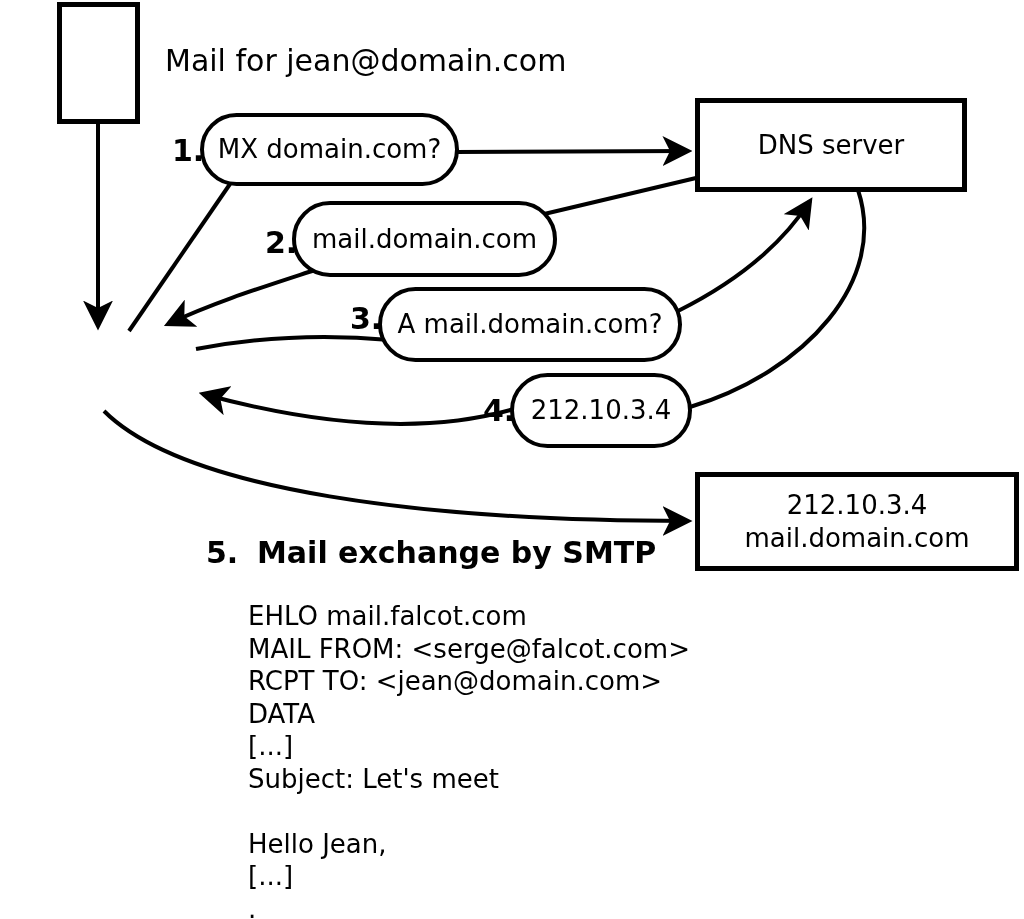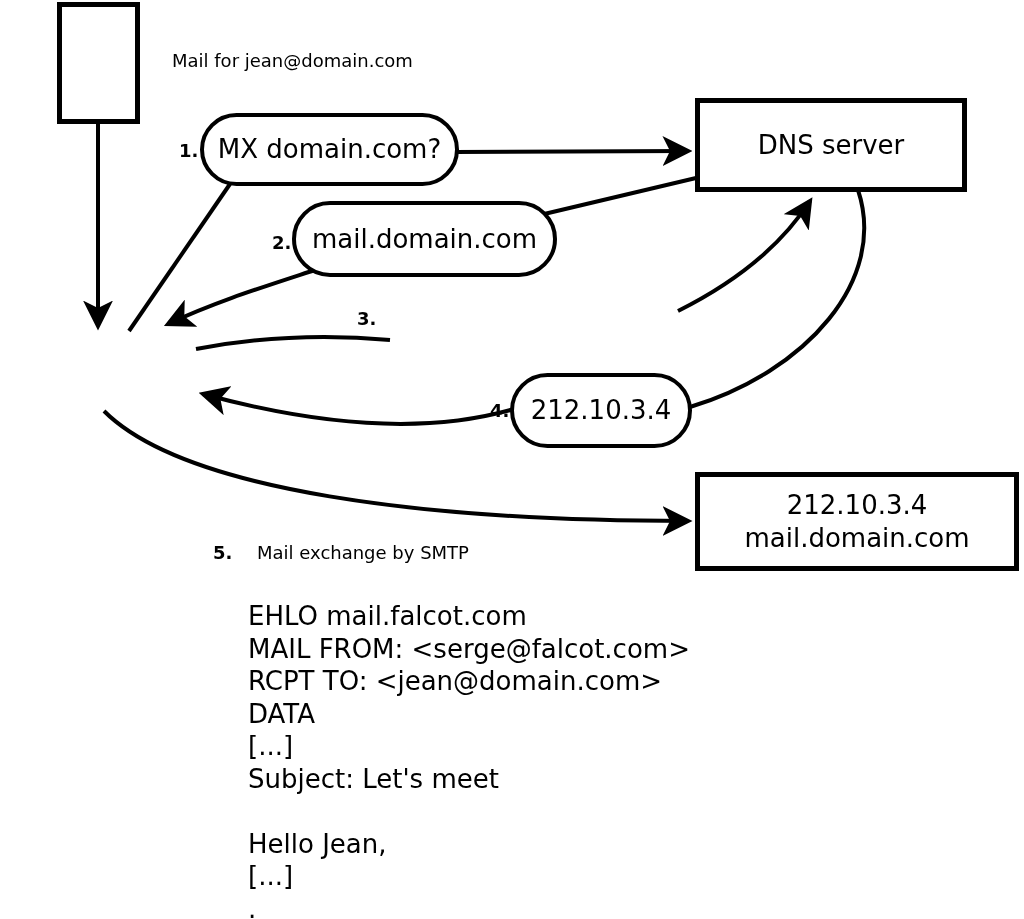--- a/index.html
+++ b/index.html
@@ -36,24 +36,23 @@
     text-align: center;
     font-size: 26px;
     line-height: 33px;
   }
   .rect  { border: 5px solid var(--stroke); }
   .pill  { border: 4px solid var(--stroke); border-radius: 45px; }
   .mailserver { flex-direction: column; }
   .txt {
     position: absolute;
     z-index: 3;
-    font-size: 18px;
+    font-size: 30px;
     line-height: 26px;
     white-space: nowrap;
-    margin-left: 7px;
   }
   .num { font-weight: bold; }
   .smtp {
     position: absolute;
     z-index: 3;
     left: 248px; top: 600px;
     font-size: 26px;
     line-height: 32.5px;
     white-space: pre;
   }
@@ -64,21 +63,21 @@
   .mailserver { left: 695px; top: 472px; width: 324px; height: 99px; }
   .pill1 { left: 200px; top: 113px; width: 259px; height: 73px; }
   .pill2 { left: 292px; top: 201px; width: 265px; height: 76px; }
   .pill3 { left: 378px; top: 287px; width: 304px; height: 75px; }
   .pill4 { left: 510px; top: 373px; width: 182px; height: 75px; }
   .n1 { left: 172px; top: 138px; }
   .n2 { left: 265px; top: 230px; }
   .n3 { left: 350px; top: 306px; }
   .n4 { left: 483px; top: 398px; }
   .n5 { left: 206px; top: 540px; }
-  .step5-label { left: 250px; top: 540px; }
+  .step5-label { left: 257px; top: 540px; font-weight: bold; }
   .title-label { left: 165px; top: 48px; }
 </style>
 </head>
 <body>
 
 <div class="stage">
 
   <svg class="connectors" viewBox="0 0 1024 919" xmlns="http://www.w3.org/2000/svg">
     <defs>
       <marker id="ah" viewBox="0 0 10 10" refX="8.5" refY="5" markerWidth="7.5" markerHeight="7.5" orient="auto">
@@ -105,20 +104,23 @@
   <div class="shape pill pill1">
     <span>MX domain.com?</span>
   </div>
 
   <div class="txt num n2">2.</div>
   <div class="shape pill pill2">
     <span>mail.domain.com</span>
   </div>
 
   <div class="txt num n3">3.</div>
+  <div class="shape pill pill3">
+    <span>A mail.domain.com?</span>
+  </div>
 
   <div class="txt num n4">4.</div>
   <div class="shape pill pill4">
     <span>212.10.3.4</span>
   </div>
 
 
   <div class="shape rect dns">
     <span>DNS server</span>
   </div>

